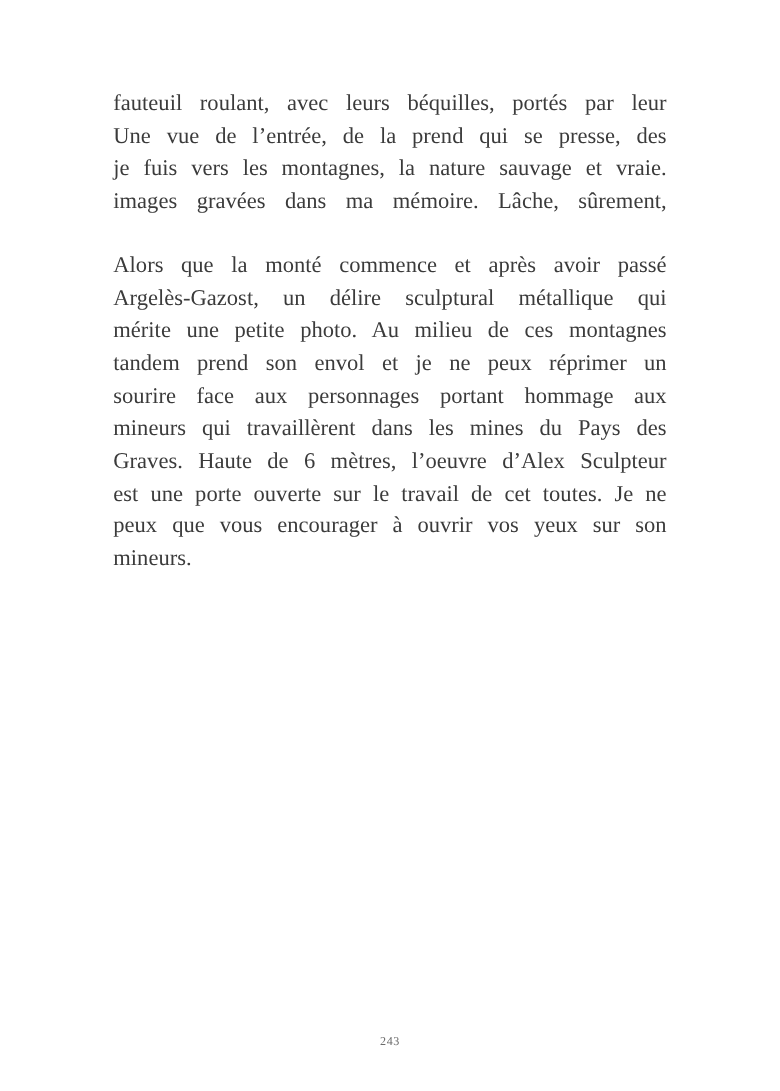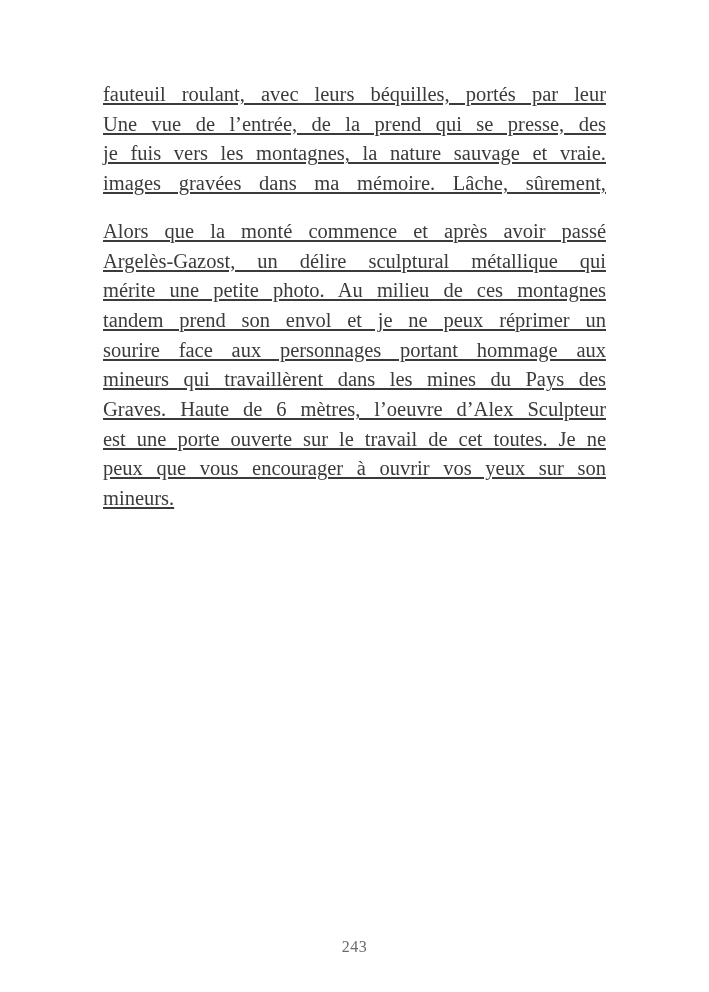--- a/index.html
+++ b/index.html
@@ -23,37 +23,37 @@
     left: 103px;
     top: 80px;
     width: 503px;
     font-family: "Liberation Serif", "DejaVu Serif", serif;
     font-size: 20.5px;
     line-height: 29.7px;
     color: #3b3b3b;
     -webkit-font-smoothing: antialiased;
   }
   .paragraph { margin: 0; }
-  .paragraph + .paragraph { margin-top: 18px; }
-  .line { white-space: normal; text-decoration: underline; }
+  .paragraph + .paragraph { margin-top: 28px; }
+  .line { white-space: normal; }
   .line.justify {
     text-align: justify;
     text-align-last: justify;
   }
   .line.left {
     text-align: left;
   }
   .page-number {
     position: absolute;
     left: 0;
     right: 0;
     bottom: 38px;
     text-align: center;
     font-family: "Liberation Serif", "DejaVu Serif", serif;
-    font-size: 16px;
+    font-size: 11px;
     line-height: 14px;
     color: #6b6b6b;
     letter-spacing: 0.5px;
   }
 </style>
 </head>
 <body>
 
 <div class="page">
 

